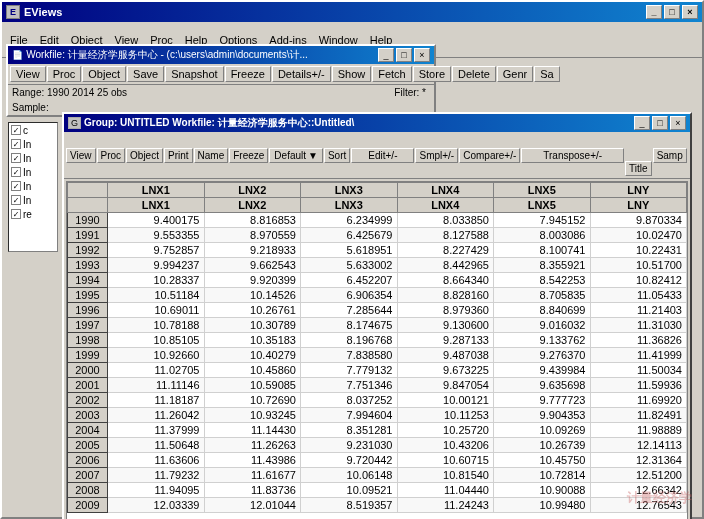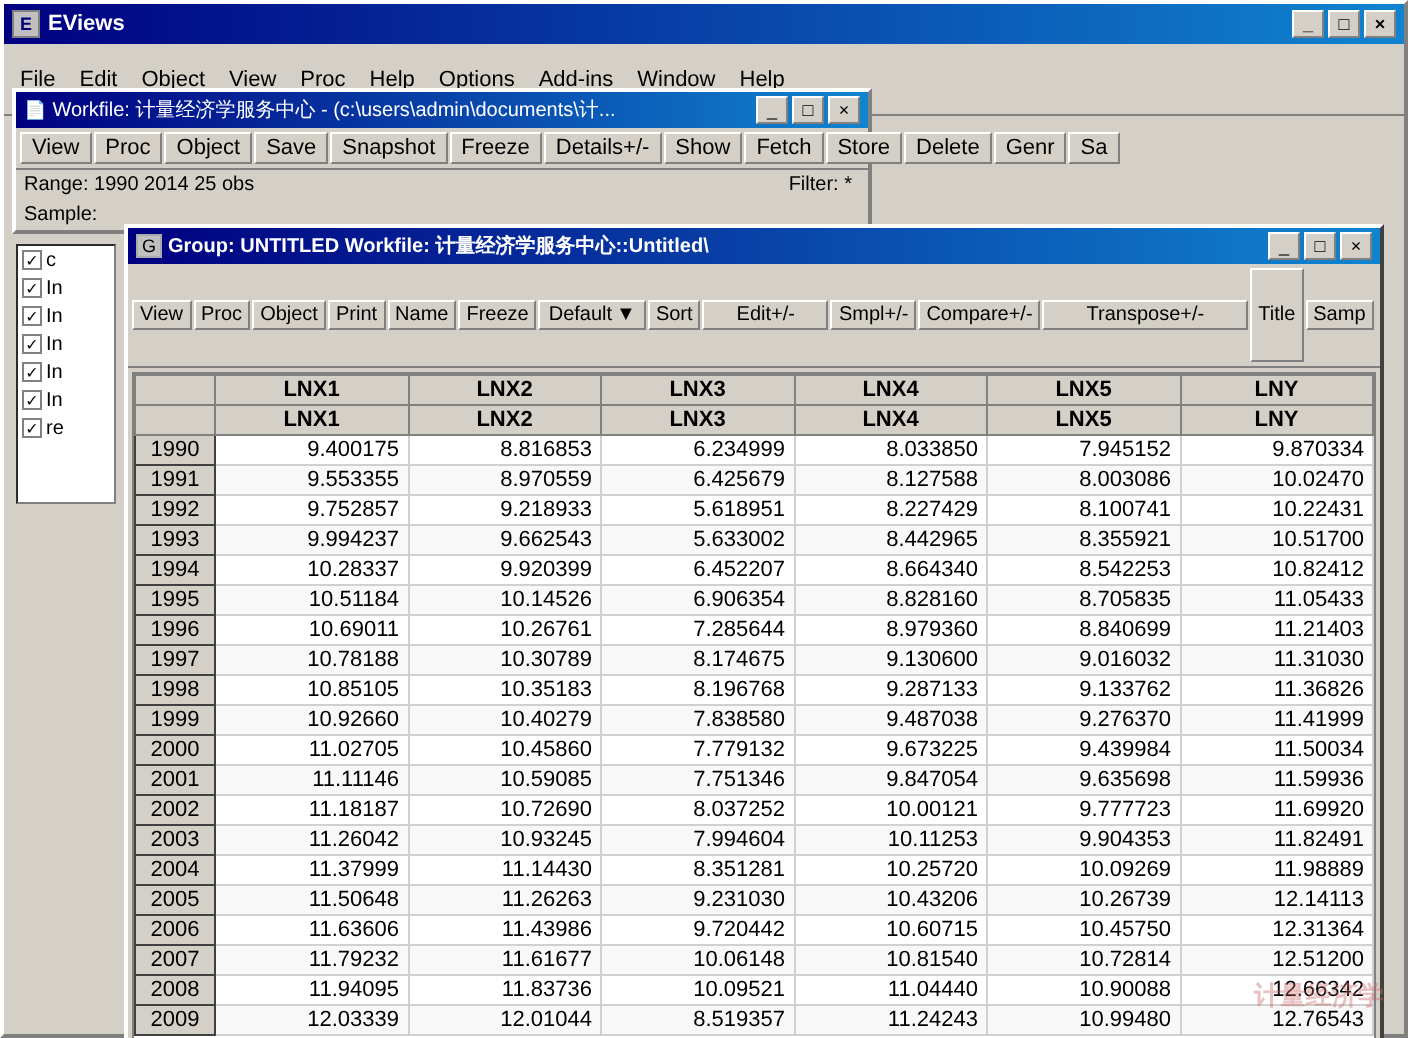--- a/index.html
+++ b/index.html
@@ -411,21 +411,21 @@
       <button class="toolbar-btn" style="font-size:10px; padding:1px 3px;">Object</button>
       <button class="toolbar-btn" style="font-size:10px; padding:1px 3px;">Print</button>
       <button class="toolbar-btn" style="font-size:10px; padding:1px 3px;">Name</button>
       <button class="toolbar-btn" style="font-size:10px; padding:1px 3px;">Freeze</button>
       <div class="dropdown-btn" style="font-size:10px;">Default <span>▼</span></div>
       <button class="toolbar-btn" style="font-size:10px; padding:1px 3px;">Sort</button>
       <button class="toolbar-btn" style="font-size:10px; padding:1px 16px;">Edit+/-</button>
       <button class="toolbar-btn" style="font-size:10px; padding:1px 3px;">Smpl+/-</button>
       <button class="toolbar-btn" style="font-size:10px; padding:1px 3px;">Compare+/-</button>
       <button class="toolbar-btn" style="font-size:10px; padding:1px 21px;">Transpose+/-</button>
-      <button class="toolbar-btn" style="font-size:10px; padding:17px 3px;">Title</button>
+      <button class="toolbar-btn" style="font-size:10px; padding:1px 3px;margin-top:27px;">Title</button>
       <button class="toolbar-btn" style="font-size:10px; padding:1px 3px;">Samp</button>
     </div>
 
     <div class="data-table-container" style="height: 370px;">
       <table>
         <thead>
           <tr>
             <th class="row-header"></th>
             <th>LNX1</th>
             <th>LNX2</th>

